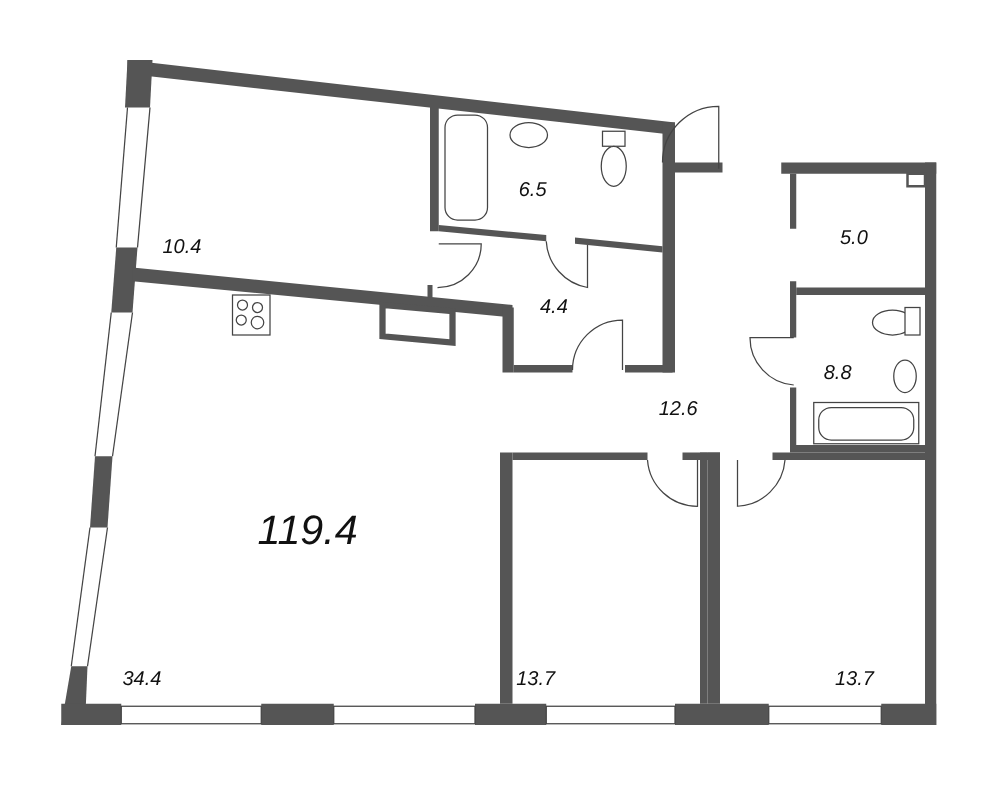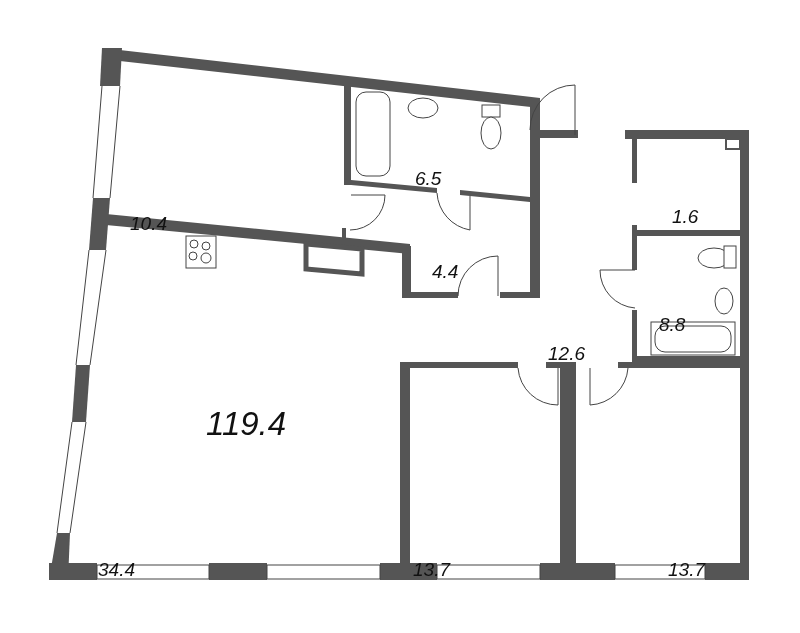--- a/index.html
+++ b/index.html
@@ -1,19 +1,19 @@
 <!DOCTYPE html>
 <html><head>
 <meta charset="utf-8">
 <style>
   html, body { margin:0; padding:0; background:#ffffff; }
   body { width:800px; height:633px; position:relative; overflow:hidden; font-family:"Liberation Sans", sans-serif; }
   svg { position:absolute; left:0; top:0; }
   .lbl { position:absolute; font-style:italic; color:#111; font-family:"Liberation Sans", sans-serif; white-space:nowrap; }
-  .sm { font-size:19px;margin-top:24px; }
+  .sm { font-size:16px; }
   .lg { font-size:33px; }
 </style>
 </head>
 <body>
 
 <svg width="800" height="633" viewBox="0 0 800 633">
   <g fill="#555" stroke="none">
 
     <polygon points="102,48 540,98 540,108 102,59"></polygon>
 
@@ -100,19 +100,19 @@
     <rect x="724" y="246" width="12" height="22"></rect>
     <ellipse cx="724" cy="301" rx="9" ry="13"></ellipse>
     <rect x="651" y="322" width="84" height="33"></rect>
     <rect x="655" y="326" width="76" height="26" rx="10"></rect>
   </g>
 </svg>
 
 <div class="lbl sm" style="left:130px;top:189px;">10.4</div>
 <div class="lbl sm" style="left:415px;top:144px;">6.5</div>
 <div class="lbl sm" style="left:432px;top:237px;">4.4</div>
-<div class="lbl sm" style="left:672px;top:182px;">1.6</div>
+<div class="lbl sm" style="left:672px;top:182px;">5.0</div>
 <div class="lbl sm" style="left:659px;top:290px;">8.8</div>
-<div class="lbl sm" style="left:548px;top:319px;">12.6</div>
+<div class="lbl sm" style="left:527px;top:319px;">12.6</div>
 <div class="lbl sm" style="left:98px;top:535px;">34.4</div>
 <div class="lbl sm" style="left:413px;top:535px;">13.7</div>
 <div class="lbl sm" style="left:668px;top:535px;">13.7</div>
 <div class="lbl lg" style="left:206px;top:405px;">119.4</div>
 
 </body></html>

